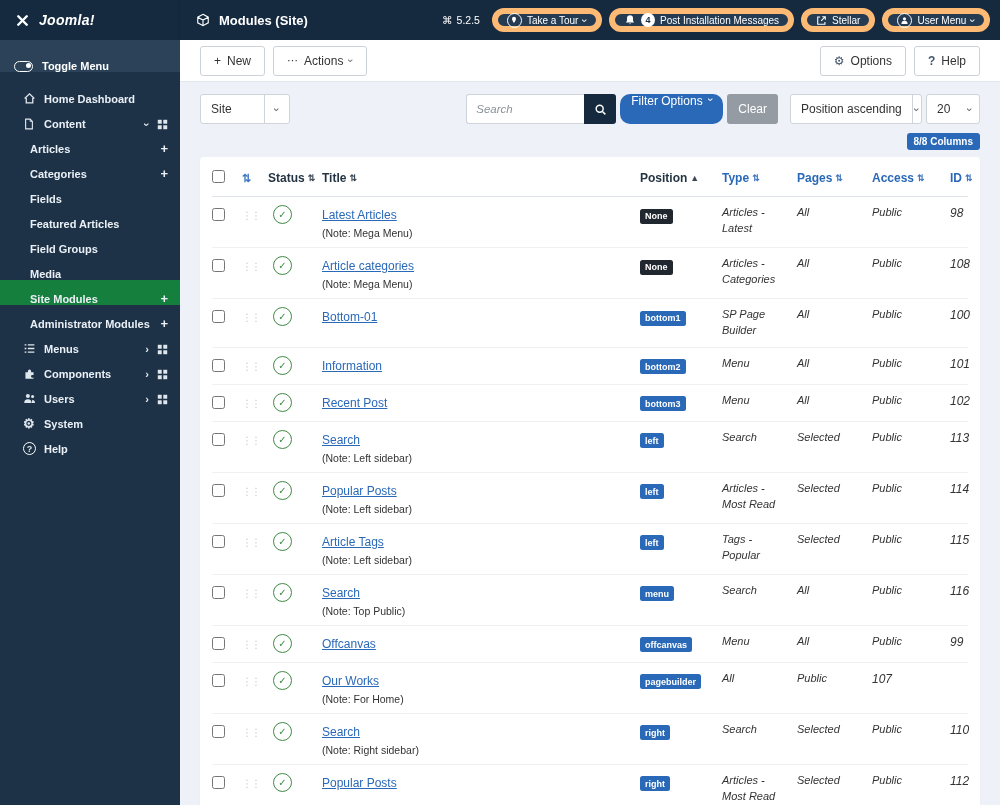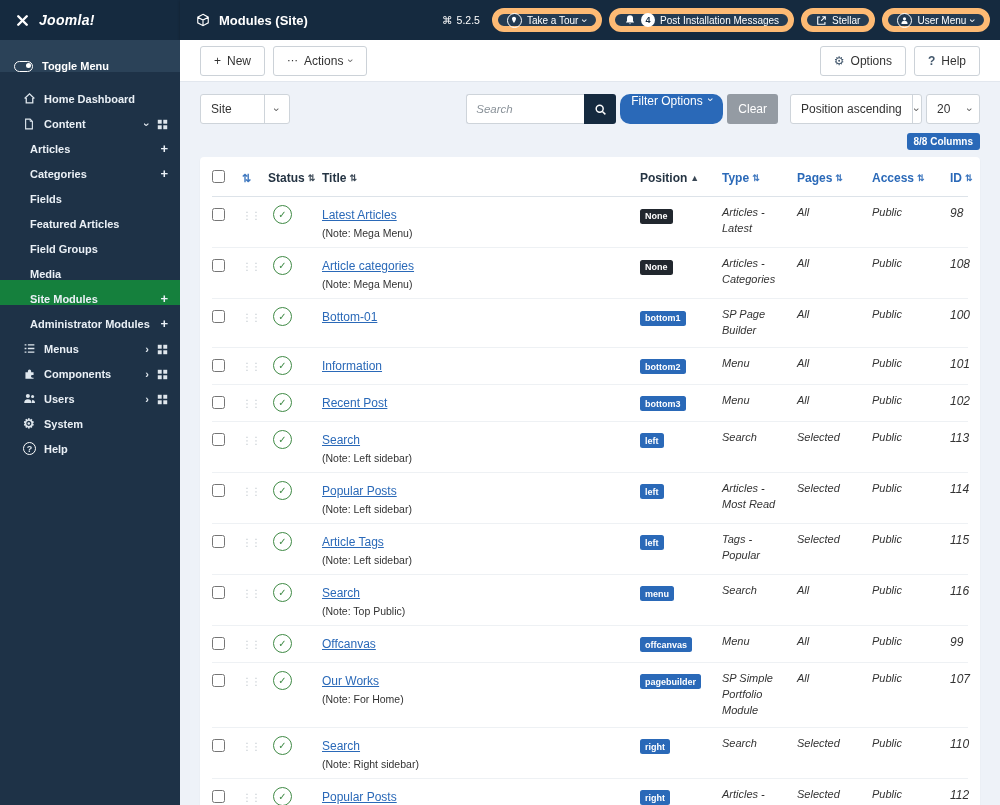--- a/index.html
+++ b/index.html
@@ -640,21 +640,20 @@
     <div>
               <button class="status-btn">
                 <span>✓</span>
               </button>
             </div>
     <div>
       <a class="title-link" href="#">Our Works</a>
       <div class="note">(Note: For Home)</div>
     </div>
     <div><span class="pos-badge">pagebuilder</span></div>
-    <div class="cellt">SP Simple Portfolio Module</div>
     <div class="cellt">All</div>
     <div class="cellt">Public</div>
     <div class="cellt idcell">107</div>
   </div>
 
   <div class="trow">
     <div><input type="checkbox" class="cb" style=""></div>
     <div><span class="drag">⋮⋮</span></div>
     <div>
               <button class="status-btn">

